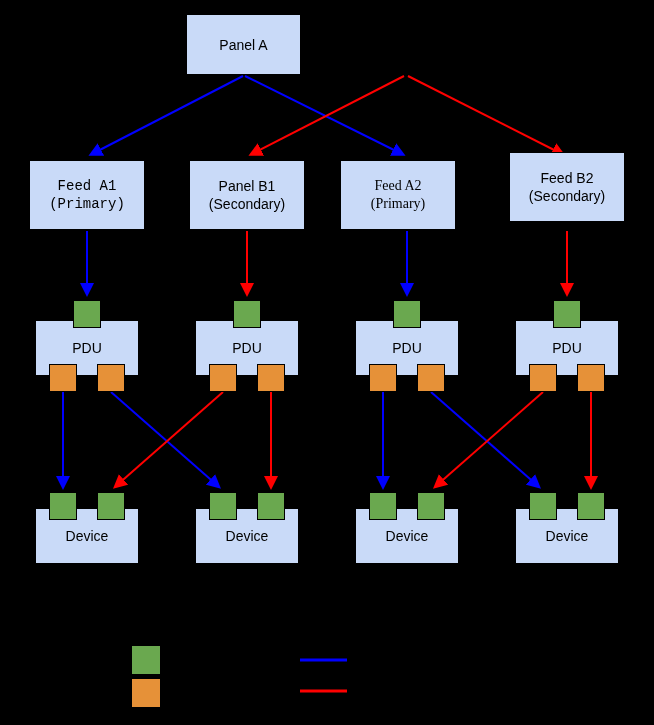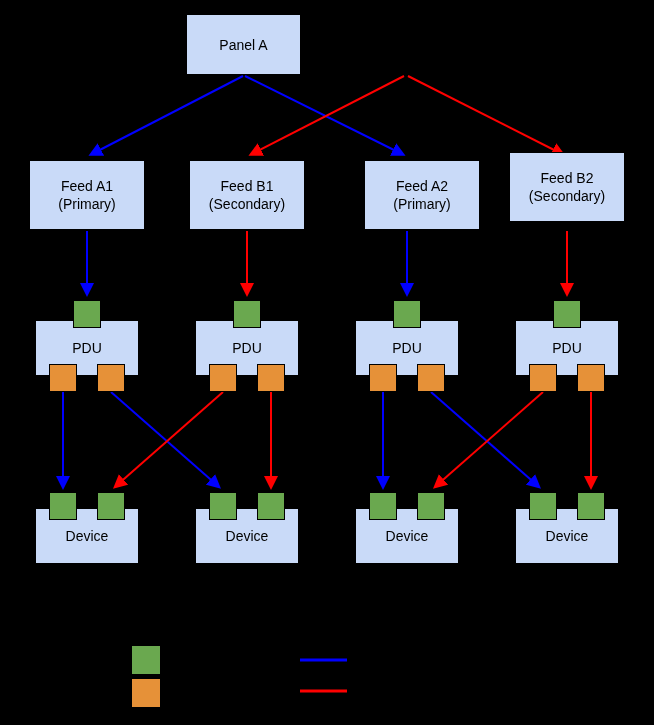--- a/index.html
+++ b/index.html
@@ -79,29 +79,29 @@
     <line class="arrow-red" x1="591" y1="392" x2="591" y2="486" marker-end="url(#head-red)"></line>
 
     <line class="arrow-blue" x1="300" y1="660" x2="347" y2="660" style="stroke-width:3"></line>
     <line class="arrow-red" x1="300" y1="691" x2="347" y2="691" style="stroke-width:3"></line>
   </svg>
 
   <div class="node" style="left:186px;top:14px;width:115px;height:61px;">
     <span>Panel A</span>
   </div>
 
-  <div class="node" style="left:29px;top:160px;width:116px;height:70px;">
+  <div class="node" style="left:29px;top:160px;width:116px;height:70px;font-family:Liberation Mono, monospace;">
     <span>Feed A1</span>
     <span>(Primary)</span>
   </div>
   <div class="node" style="left:189px;top:160px;width:116px;height:70px;">
-    <span>Feed B1</span>
+    <span>Panel B1</span>
     <span>(Secondary)</span>
   </div>
-  <div class="node" style="left:364px;top:160px;width:116px;height:70px;">
+  <div class="node" style="left:340px;top:160px;width:116px;height:70px;font-family:Liberation Serif, serif;">
     <span>Feed A2</span>
     <span>(Primary)</span>
   </div>
   <div class="node" style="left:509px;top:152px;width:116px;height:70px;">
     <span>Feed B2</span>
     <span>(Secondary)</span>
   </div>
 
   <div class="port port-in" style="left:73px;top:300px;"></div>
   <div class="port port-in" style="left:233px;top:300px;"></div>

